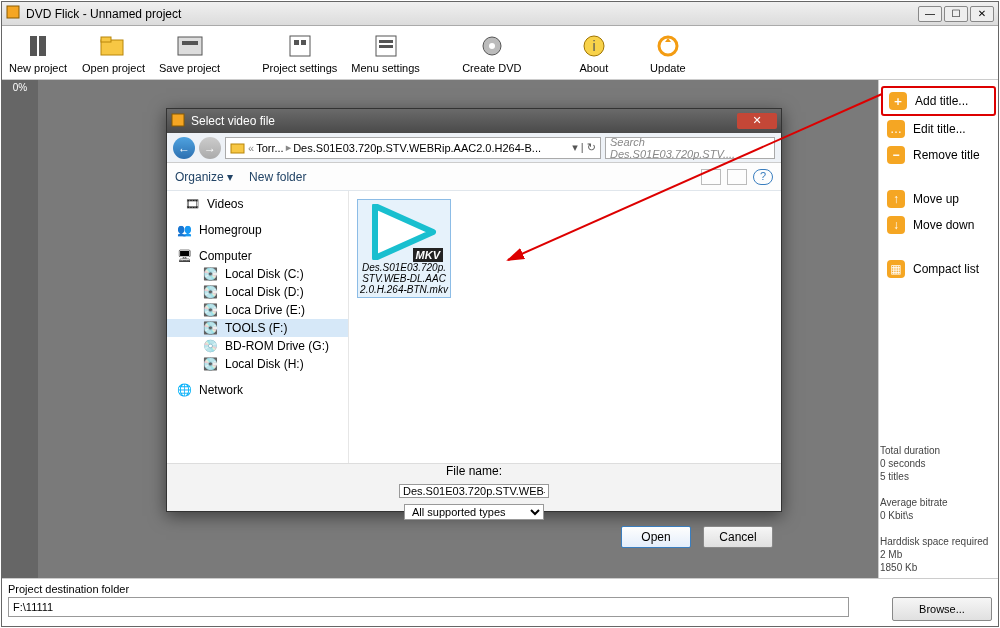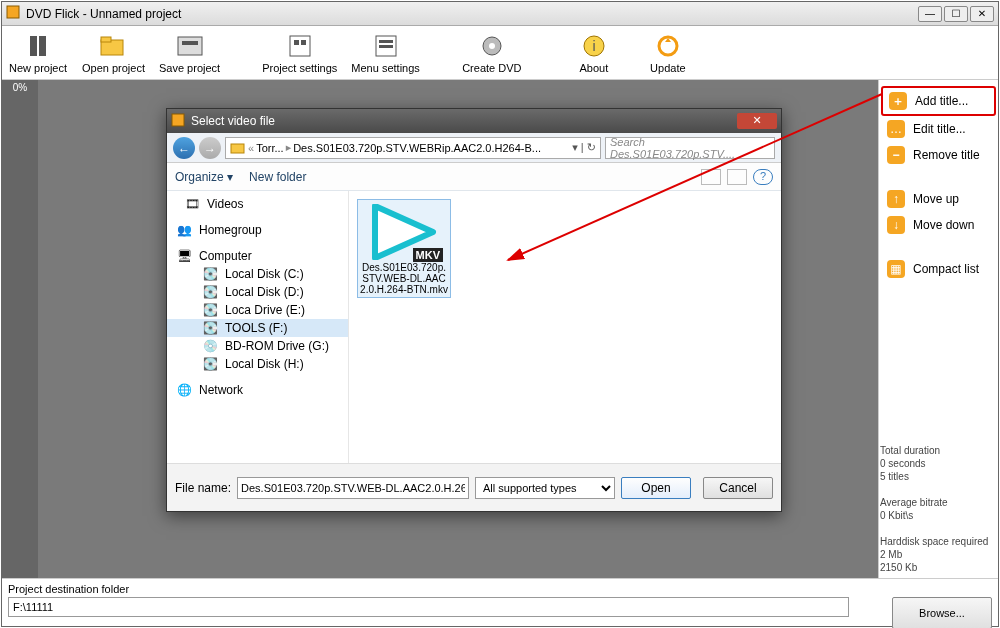--- a/index.html
+++ b/index.html
@@ -25,21 +25,21 @@
 .side-btn .sicon { width: 18px; height: 18px; border-radius: 4px; display:flex; align-items:center; justify-content:center; }
 .side-spacer { height: 18px; }
 .highlight-box { border: 2px solid #d00; border-radius: 3px; }
 
 .info-panel { position: absolute; right: 2px; bottom: 52px; width: 116px; font-size: 10px; color: #444; line-height: 1.3; }
 
 .footer { position: absolute; left: 0; right: 0; bottom: 0; height: 48px; background: #fff; border-top: 1px solid #ccc; padding: 4px 6px; font-size: 11px; }
 .footer .lbl { margin-bottom: 2px; }
 .footer-row { display: flex; gap: 6px; }
 .footer-row input { flex: 1; height: 20px; font-size: 11px; padding: 0 4px; border: 1px solid #999; }
-.footer-row button { width: 100px; height: 32px; font-size: 11px; border: 1px solid #888; background: linear-gradient(#f6f6f6,#e0e0e0); border-radius: 2px; margin-left: 37px; }
+.footer-row button { width: 100px; height: 24px; font-size: 11px; border: 1px solid #888; background: linear-gradient(#f6f6f6,#e0e0e0); border-radius: 2px; margin-left: 37px; }
 
 
 .file-dialog { position: absolute; left: 166px; top: 108px; width: 616px; height: 404px; border: 1px solid #333; background: #f3f3f3; box-shadow: 0 4px 16px rgba(0,0,0,.5); }
 .fd-title { height: 24px; background: linear-gradient(#6a6a6a,#4a4a4a); color: #fff; display: flex; align-items: center; padding: 0 4px; font-size: 12px; }
 .fd-title .fd-icon { margin-right: 6px; }
 .fd-title .fd-text { flex: 1; }
 .fd-close { width: 40px; height: 16px; background: #c44737; border-radius: 2px; text-align: center; color:#fff; font-size:11px; line-height:15px; }
 .fd-nav { height: 30px; background: #eef2f7; border-bottom: 1px solid #ccc; display: flex; align-items: center; padding: 0 6px; gap: 4px; font-size: 11px; }
 .navbtn { width: 22px; height: 22px; border-radius: 11px; background: linear-gradient(#4fa3e0,#2c6fb0); display:flex;align-items:center;justify-content:center; color:#fff; font-size:12px;}
 .breadcrumb { flex: 1; height: 22px; border: 1px solid #aaa; background: #fff; display:flex; align-items:center; padding:0 4px; font-size:11px; overflow:hidden; white-space:nowrap; }
@@ -51,24 +51,24 @@
 .fd-toolbar .viewicons { display:flex; gap:6px; }
 .fd-toolbar .viewicons div { width: 20px; height: 16px; border: 1px solid #bbb; }
 
 .fd-body { position: absolute; top: 82px; left: 0; right: 0; bottom: 48px; display:flex; background:#fff; }
 .fd-tree { width: 182px; border-right: 1px solid #e6e6e6; overflow: hidden; font-size: 12px; padding: 4px 0; }
 .tree-item { display:flex; align-items:center; gap:6px; padding: 2px 4px 2px 18px; cursor:pointer;}
 .tree-item.indent { padding-left: 36px; }
 .tree-item.selected { background: #d6e8f8; }
 .tree-item .ticn { width:16px; height:14px; }
 .fd-files { flex:1; padding: 8px; position:relative;}
-.file-thumb { width: 94px; text-align:center; font-size:10px; background:#e6f2fb; border:1px solid #8cbce6; padding: 4px 2px 2px;}
+.file-thumb { width: 94px; text-align:center; font-size:10px; background:#e6f2fb; border:1px solid #8cbce6; padding: 4px 2px 2px; font-style: italic;}
 .file-thumb .play { width:70px; height:56px; margin:0 auto 2px; }
 .mkv-badge { position:absolute; bottom:-2px; right:-4px; background:#222; color:#fff; font-weight:bold; font-size:11px; padding:1px 3px;}
-.fd-footer { position:absolute; left:0; right:0; bottom:0; height:48px; background:#f3f3f3; border-top:1px solid #ddd; display:flex; align-items:center; padding: 0 8px; gap:6px; font-size:12px;}
+.fd-footer { position:absolute; left:0; right:0; bottom:0; height:48px; background:#f3f3f3; border-top:1px solid #ddd; display:flex; align-items:center; padding: 0 8px; gap:6px; font-size:12px;flex-direction:column;}
 .fd-footer .fname-lbl { }
 .fd-footer select, .fd-footer input { height: 22px; font-size: 11px; border: 1px solid #999; background:#fff; padding:0 3px;}
 .fd-footer .fname { flex:1; max-width:268px;}
 .fd-footer .types { width: 140px; }
 .fd-buttons { display:flex; gap:12px; margin-left:auto;}
 .fd-buttons button { width: 70px; height: 22px; font-size: 12px; border: 1px solid #3a7ebf; background: linear-gradient(#fefefe,#e4eefb); border-radius:2px;}
 .fd-buttons button.cancel{ border-color:#888; background:linear-gradient(#f6f6f6,#e0e0e0);}
 
 
 .arrow-svg { position:absolute; left:0; top:0; pointer-events:none;}
@@ -208,21 +208,21 @@
   <div class="info-panel">
     <div>Total duration</div>
     <div>0 seconds</div>
     <div>5 titles</div>
     <br>
     <div>Average bitrate</div>
     <div>0 Kbit\s</div>
     <br>
     <div>Harddisk space required</div>
     <div>2 Mb</div>
-    <div>2150 Kb</div>
+    <div>1850 Kb</div>
   </div>
 
   <div class="footer">
     <div class="lbl">Project destination folder</div>
     <div class="footer-row">
       <input type="text" value="F:\11111" style="">
       <button>Browse...</button>
     </div>
   </div>
 </div>

